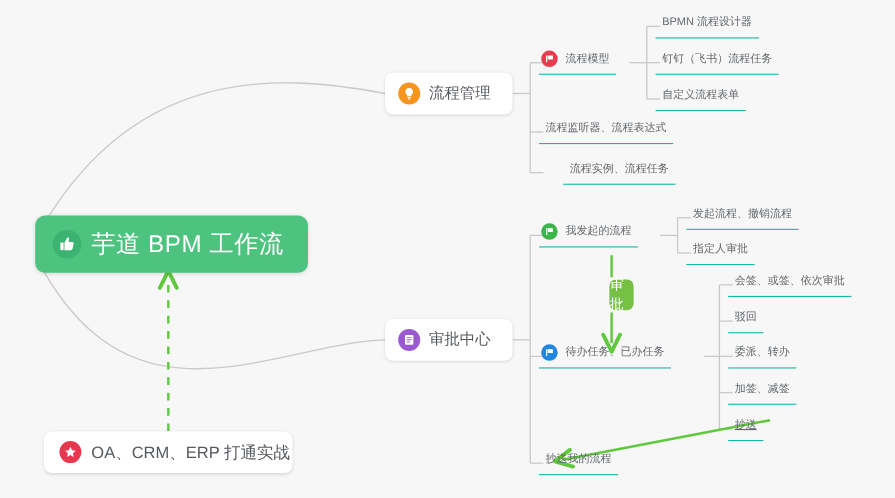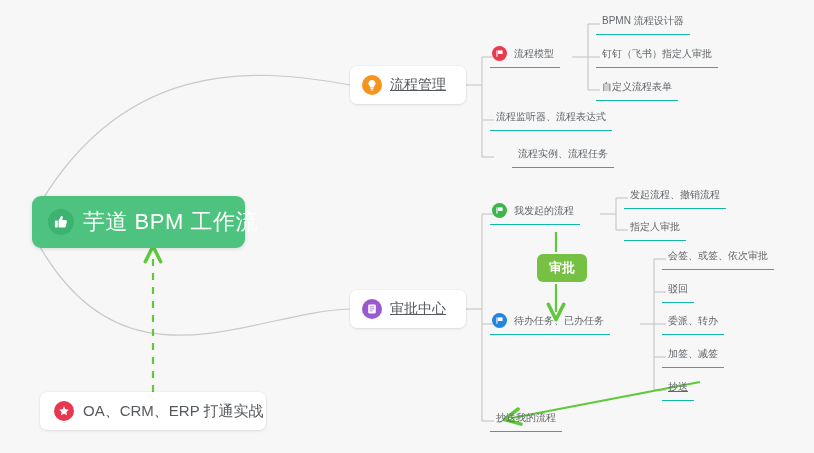--- a/index.html
+++ b/index.html
@@ -19,34 +19,34 @@
     border-radius:7px;
     box-shadow:0 1px 3px rgba(0,0,0,.10), 0 0 0 .5px rgba(0,0,0,.03);
     display:flex;align-items:center;
     box-sizing:border-box;
     white-space:nowrap;
   }
   .card .lbl{color:#5a5f63;}
 
   
   #root{
-    left:32px;top:196px;width:213px;height:52px;
+    left:32px;top:196px;width:248px;height:52px;
     background:#4ec37f;border-radius:9px;
     box-shadow:0 1px 4px rgba(0,0,0,.13);
     padding-left:16px;
   }
   #root .lbl{
     color:#fff;font-size:22px;letter-spacing:.5px;
     margin-left:9px;font-weight:400;
   }
 
   
   #b-flow{left:350px;top:66px;width:116px;height:38px;padding-left:12px;}
   #b-appr{left:350px;top:290px;width:116px;height:38px;padding-left:12px;}
-  .branch .lbl{font-size:14px;margin-left:8px;color:#55595d;text-decoration:underline;}
+  .branch .lbl{font-size:14px;margin-left:8px;color:#55595d;}
 
   
   #n-oa{left:40px;top:392px;width:226px;height:38px;padding-left:14px;}
   #n-oa .lbl{font-size:15px;margin-left:9px;color:#55595d;}
 
   
   .leaf{
     position:absolute;
     font-size:10px;color:#62676b;
     white-space:nowrap;
@@ -82,24 +82,24 @@
   .ic-star{background:#e8384f;}
   .ic-star svg{position:absolute;left:4px;top:4px;}
   
   .ic-flag svg{position:absolute;left:3px;top:3px;}
   .ic-flag.red{background:#ea3a4e;}
   .ic-flag.green{background:#3cb54a;}
   .ic-flag.blue{background:#2286e0;}
 
   
   #badge{
-    position:absolute;left:537px;top:254px;
-    width:50px;height:28px;border-radius:6px;
+    position:absolute;left:554px;top:254px;
+    width:22px;height:28px;border-radius:6px;
     background:#76c043;
-    display:flex;align-items:center;justify-content:center;font-weight:bold;
+    display:flex;align-items:center;justify-content:center;
   }
   #badge .lbl{color:#fff;font-size:13px;}
 </style>
 </head>
 <body>
 
 <div id="stage">
 
   <svg id="wires" viewBox="0 0 814 453" xmlns="http://www.w3.org/2000/svg">
     <defs>
@@ -185,21 +185,21 @@
         <path fill="#fff" d="M2.9 1.4 L7.6 1.4 L7.6 5.0 L2.9 5.0 Z"></path>
       </svg>
     </span>
     <span>流程模型</span>
   </div>
 
   <div class="leaf" style="left:596px;top:13px;">
     <span>BPMN 流程设计器</span>
   </div>
   <div class="leaf" style="left:596px;top:46px;">
-    <span>钉钉（飞书）指定人审批</span>
+    <span>钉钉（飞书）流程任务</span>
   </div>
   <div class="leaf" style="left:596px;top:79px;">
     <span>自定义流程表单</span>
   </div>
 
   <div class="leaf" style="left:490px;top:109px;">
     <span>流程监听器、流程表达式</span>
   </div>
   <div class="leaf" style="left:512px;top:146px;">
     <span>流程实例、流程任务</span>

